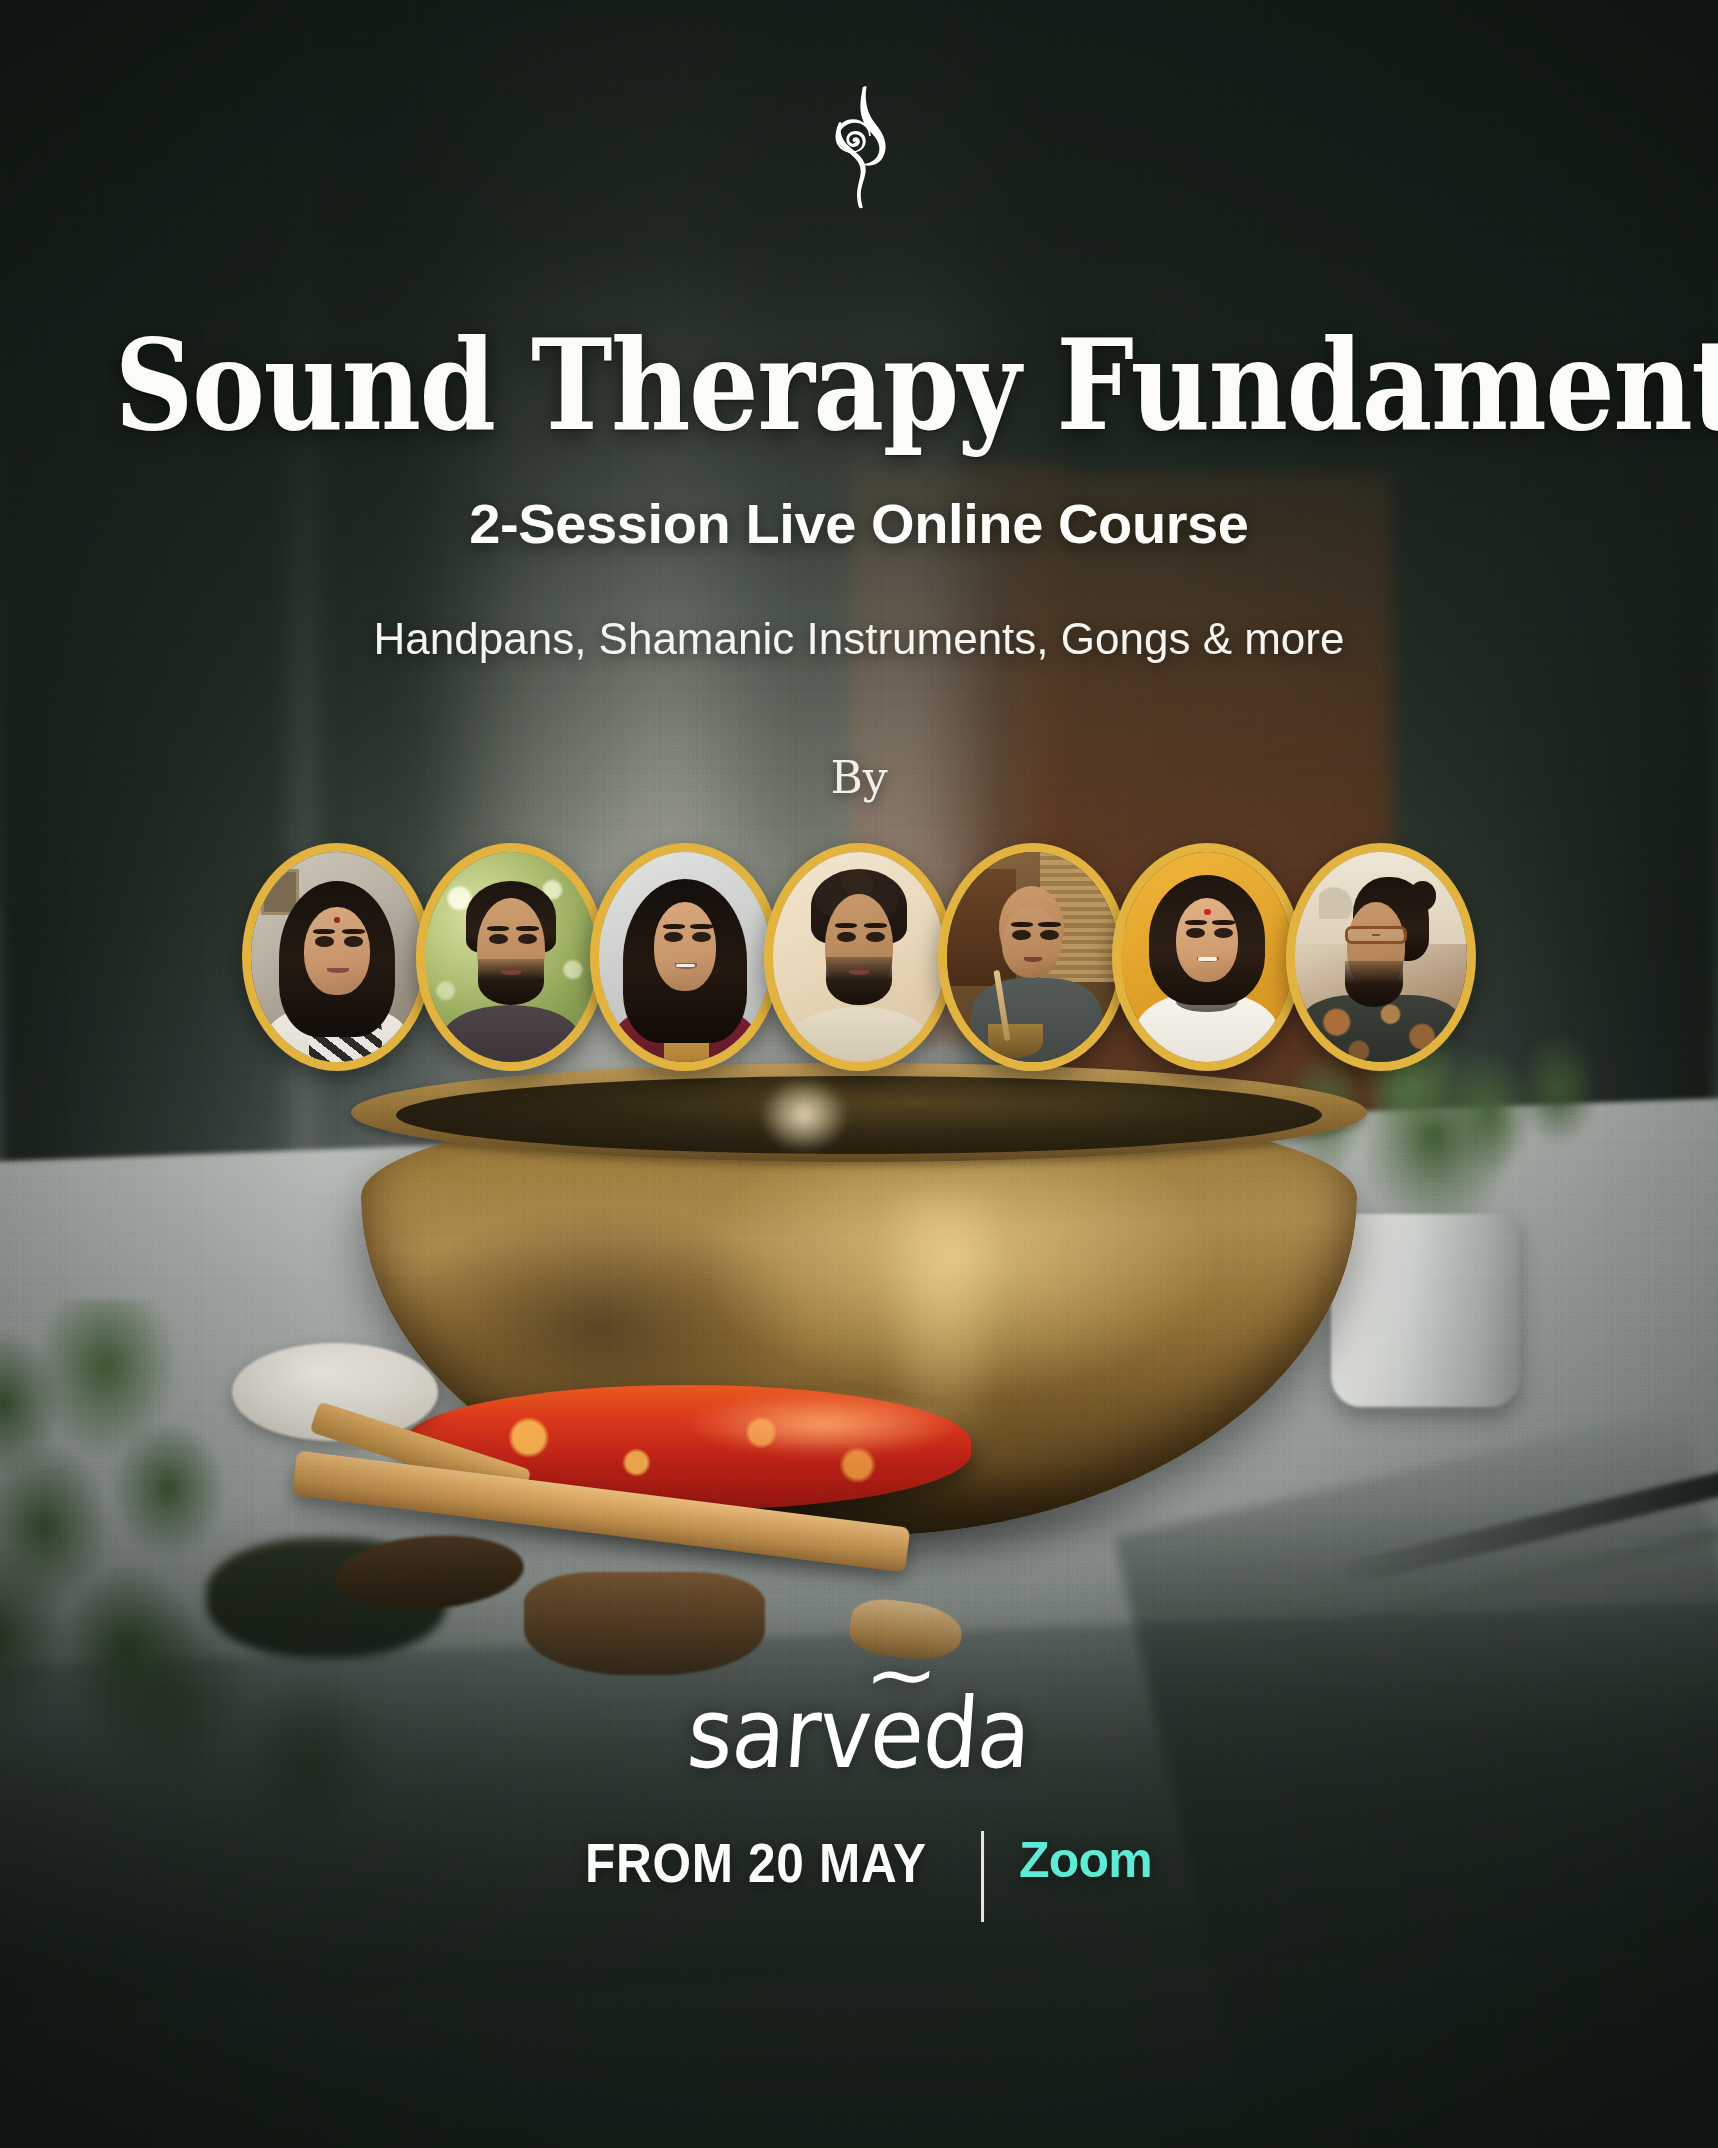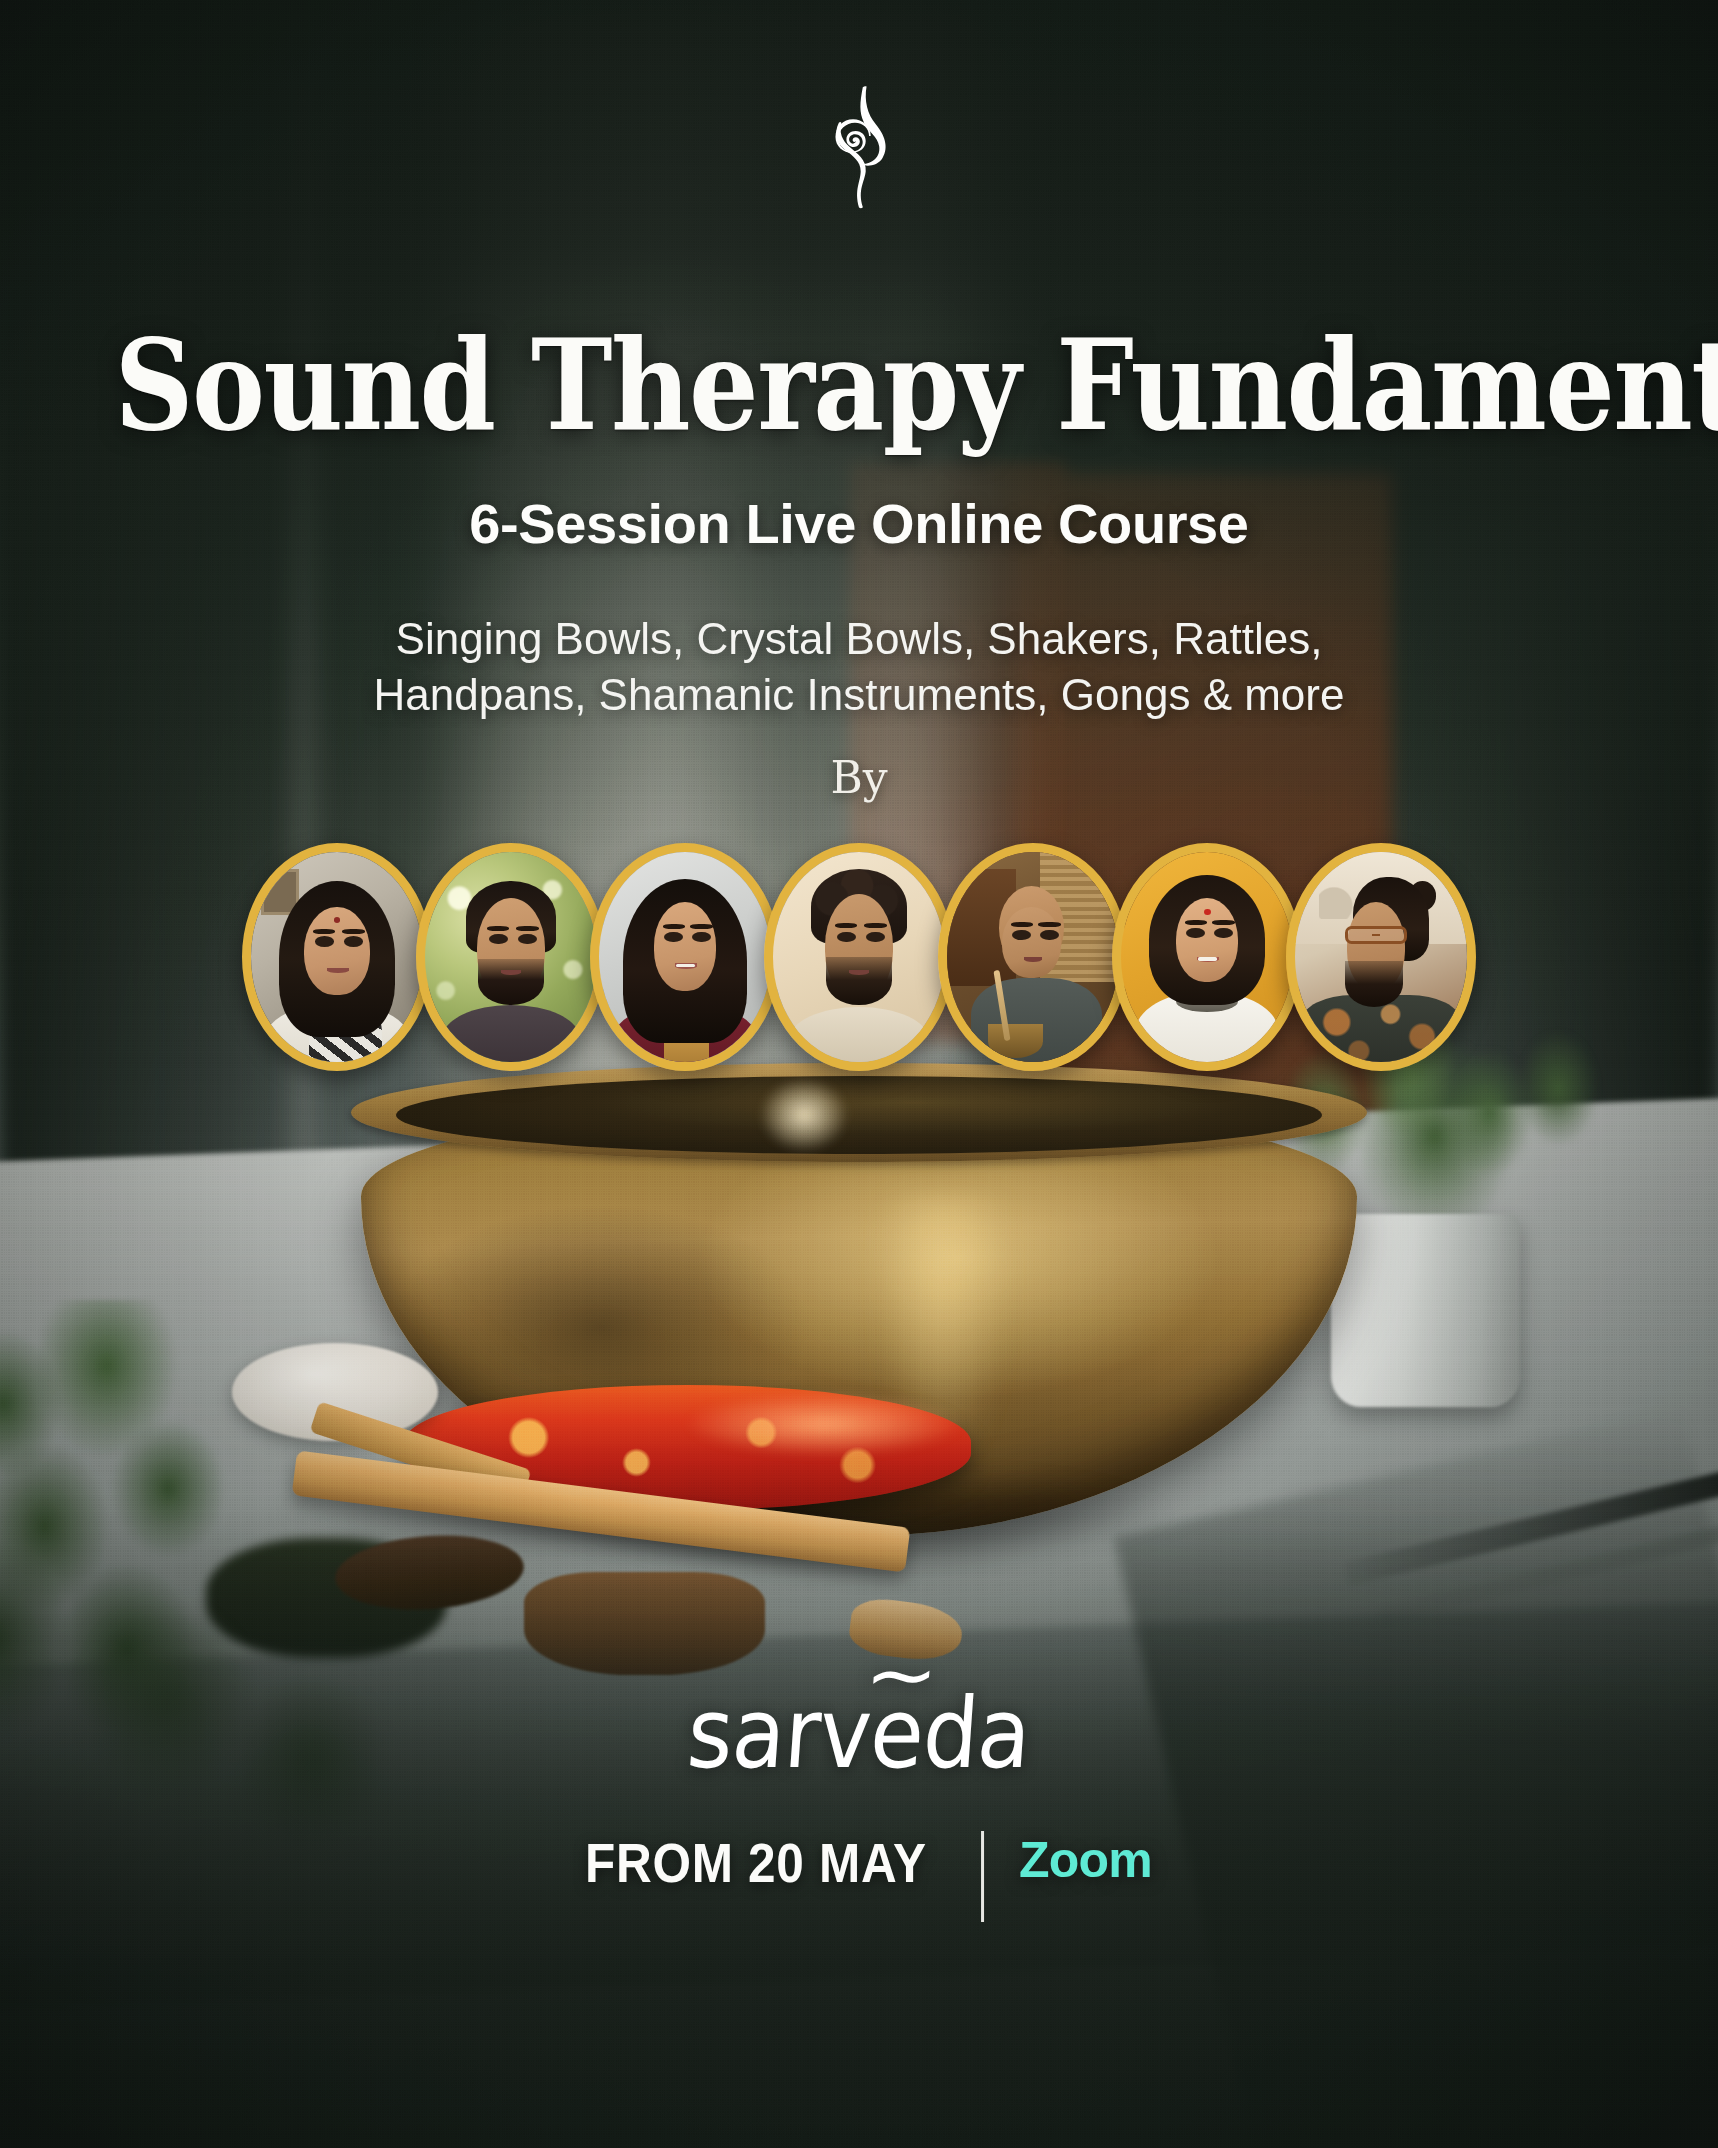--- a/index.html
+++ b/index.html
@@ -575,24 +575,23 @@
                    C42.6 80.4 35.6 73.6 35.6 64.6 C35.6 54.2 44.4 46 55.2 46
                    C64.8 46 72 52.8 72 62 Z"></path>
         </g>
       </svg>
     </div>
 
     <h1 class="headline">
       <span class="headline-scale">Sound Therapy Fundamentals</span>
     </h1>
 
-    <div class="subhead">6-Session Live Online Course</div>
+    <div class="subhead">2-Session Live Online Course</div>
 
     <div class="blurb">
-      <span>Singing Bowls, Crystal Bowls, Shakers, Rattles,</span>
       <span>Handpans, Shamanic Instruments, Gongs &amp; more</span>
     </div>
 
     <div class="byline">By</div>
 
     <div class="presenters">
 
       <div class="avatar a1">
         <div class="scene">
             <div class="frame"></div>

